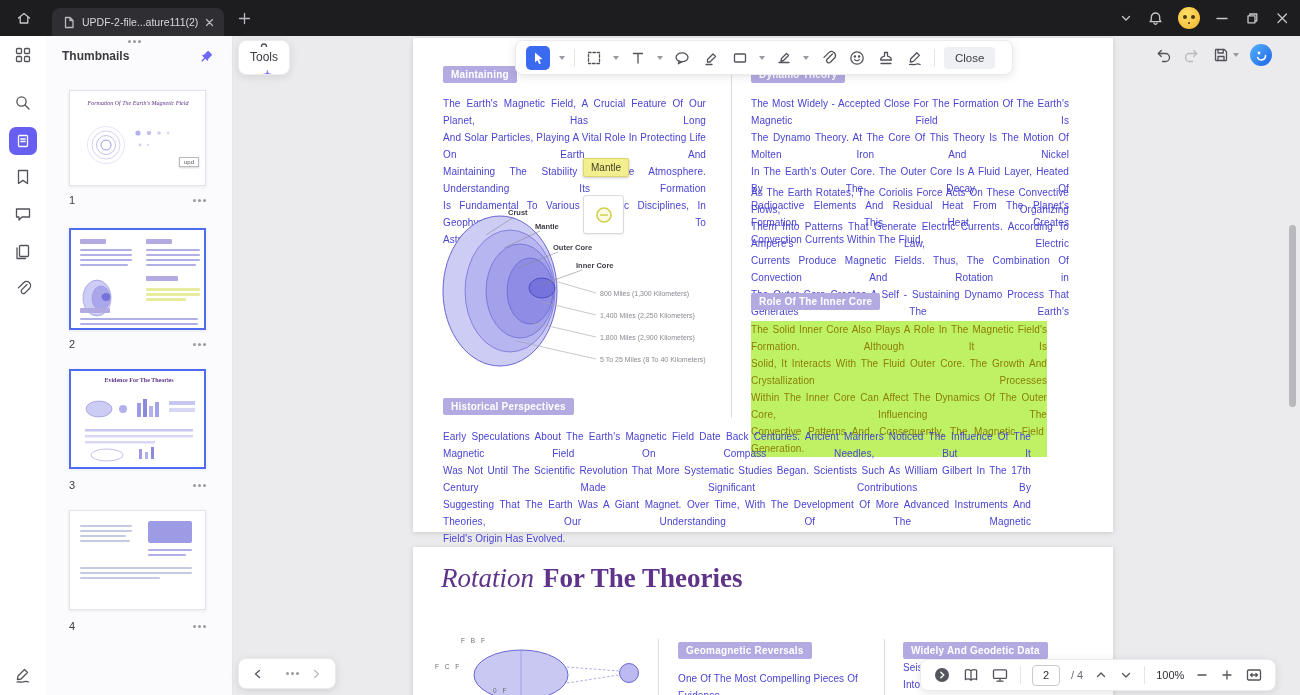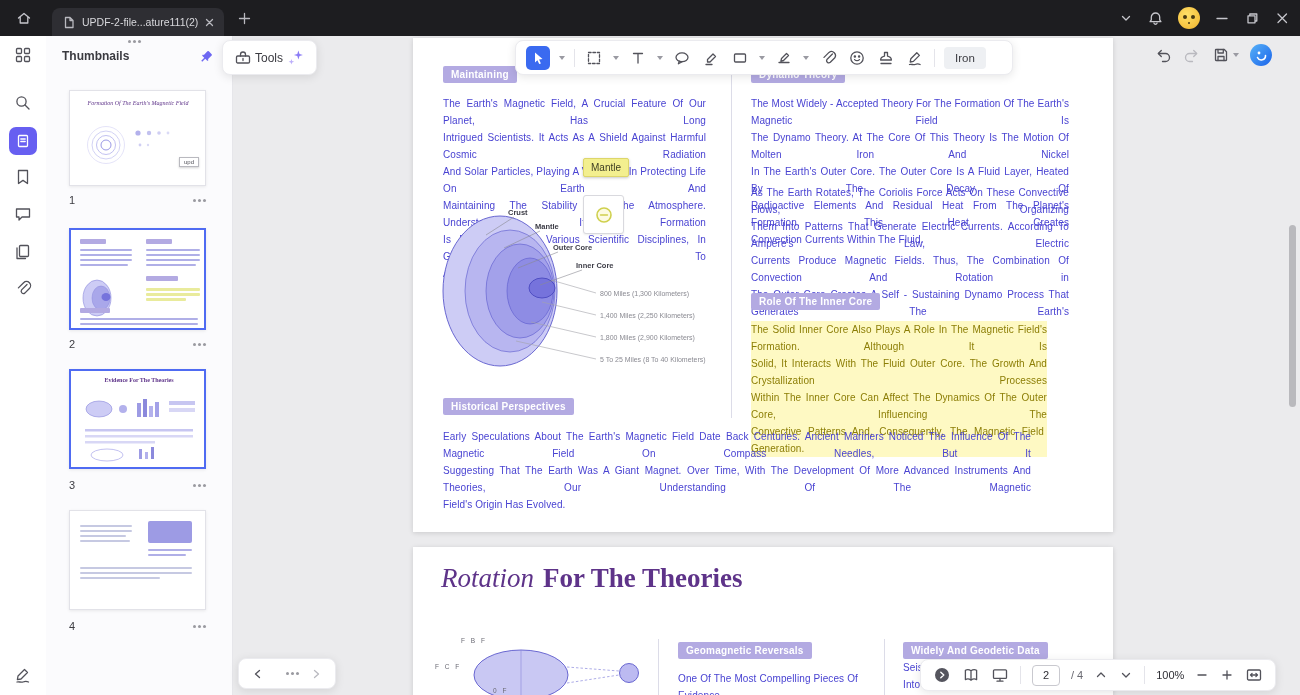--- a/index.html
+++ b/index.html
@@ -47,38 +47,38 @@
   .mbadge{position:absolute;height:5px;background:#b3aae2;border-radius:1px;}
 
   
   .page{position:absolute;left:413px;width:700px;background:#fff;box-shadow:0 1px 5px rgba(0,0,0,.14);z-index:5;}
   #page1{top:38px;height:494px;}
   #page2{top:547px;height:160px;}
   .badge{position:absolute;background:#b3aae2;color:#fff;font-weight:bold;font-size:10px;padding:3px 8px;border-radius:2px;letter-spacing:.2px;white-space:nowrap;}
   .col{position:absolute;}
   .pline{font-size:10px;line-height:17px;color:#4943d2;text-align:justify;text-align-last:justify;letter-spacing:.1px;}
   .pline.last{text-align-last:left;}
-  .hl-block .pline{background:#fef9c3;color:#8c7e06;}
+  .hl-block .pline{background:#bef264;color:#8c7e06;}
   .hl-block .pline.last{width:fit-content;padding-right:3px;}
   .vrule{position:absolute;width:1px;background:#dcdce8;}
   .remove-tip{position:absolute;left:170px;top:120px;background:#f3ef8f;border:1px solid #ddd66a;color:#3f3f24;
               font-size:10px;padding:3px 7px;border-radius:2px;box-shadow:0 1px 3px rgba(0,0,0,.22);z-index:8;}
   .note-box{position:absolute;left:170px;top:157px;width:39px;height:37px;background:#fff;border:1px solid #d9d9de;border-radius:3px;
             display:flex;align-items:center;justify-content:center;box-shadow:0 1px 2px rgba(0,0,0,.07);z-index:7;}
   .dlabel{font-size:7.5px;font-weight:bold;fill:#3c3c46;font-family:"Liberation Sans",sans-serif;}
   .dmeasure{font-size:7px;fill:#8a8a92;font-family:"Liberation Sans",sans-serif;}
   .flabel{font-size:6.5px;fill:#6a6a74;font-family:"Liberation Sans",sans-serif;letter-spacing:2px;}
   .p2title{position:absolute;left:28px;top:16px;font-family:"Liberation Serif",serif;font-size:27px;color:#5e3389;white-space:nowrap;}
   .p2title .it{font-style:italic;}
   .p2title .bd{font-weight:bold;margin-left:9px;}
 
   
   .pill{position:absolute;background:#fff;border:1px solid #ebebef;border-radius:8px;
         box-shadow:0 2px 10px rgba(0,0,0,.10);display:flex;align-items:center;z-index:40;}
-  #toolsPill{left:222px;top:40px;height:33px;padding:0 11px;gap:3px;}
+  #toolsPill{left:238px;top:40px;height:33px;padding:0 11px;gap:3px;flex-direction:column;}
   .tools-label{font-size:12px;color:#3a3a40;}
   #mainBar{left:515px;top:40px;height:33px;padding:0 10px;gap:9px;width:476px;}
   .ti{width:20px;height:20px;display:flex;align-items:center;justify-content:center;flex:none;}
   .tool-active{width:24px;height:24px;background:#3a6af0;border-radius:5px;display:flex;align-items:center;justify-content:center;flex:none;}
   .chevD{width:0;height:0;border-left:3.5px solid transparent;border-right:3.5px solid transparent;border-top:4px solid #9a9aa2;flex:none;}
   .vdiv{width:1px;height:18px;background:#e4e4ea;flex:none;}
   .close-btn{background:#eef0f3;border-radius:4px;font-size:11.5px;color:#3c3c42;padding:5px 11px;flex:none;}
   #trTools{position:absolute;left:1154px;top:44px;display:flex;align-items:center;gap:11px;z-index:40;}
   .ai-fab{width:22px;height:22px;border-radius:50%;background:linear-gradient(135deg,#56b2f8,#1b63ea);
           display:flex;align-items:center;justify-content:center;}
@@ -299,21 +299,20 @@
     <span class="dots3" style="margin-right:10px"></span>
   </div>
 </div>
 
 <div class="page" id="page1">
   <div class="vrule" style="left:318px;top:22px;height:358px"></div>
 
   <div class="badge" style="left:30px;top:28px">Maintaining</div>
   <div class="col" style="left:30px;top:57px;width:263px">
       <div class="pline">The Earth's Magnetic Field, A Crucial Feature Of Our Planet, Has Long</div>
-      <div class="pline">Intrigued Scientists. It Acts As A Shield Against Harmful Cosmic Radiation</div>
       <div class="pline">And Solar Particles, Playing A Vital Role In Protecting Life On Earth And</div>
       <div class="pline">Maintaining The Stability Of The Atmosphere. Understanding Its Formation</div>
       <div class="pline">Is Fundamental To Various Scientific Disciplines, In Geophysics To</div>
       <div class="pline last">Astrobiology.</div>
     </div>
 
   <div class="remove-tip">Mantle</div>
   <div class="note-box">
     <svg width="20" height="20">
       <circle cx="10" cy="10" r="7" fill="#fdfbe2" stroke="#cfd04e" stroke-width="1.6"></circle>
@@ -340,21 +339,21 @@
     <path d="M93 134 L158 149" stroke="#a2a2aa" stroke-width=".6"></path>
     <path d="M78 153 L158 171" stroke="#a2a2aa" stroke-width=".6"></path>
     <text x="162" y="108" class="dmeasure">800 Miles (1,300 Kilometers)</text>
     <text x="162" y="130" class="dmeasure">1,400 Miles (2,250 Kilometers)</text>
     <text x="162" y="152" class="dmeasure">1,800 Miles (2,900 Kilometers)</text>
     <text x="162" y="174" class="dmeasure">5 To 25 Miles (8 To 40 Kilometers)</text>
   </svg>
 
   <div class="badge" style="left:338px;top:28px">Dynamo Theory</div>
   <div class="col" style="left:338px;top:57px;width:318px">
-      <div class="pline">The Most Widely - Accepted Theory For The Formation Of The Earth's Magnetic Field Is</div>
+      <div class="pline">The Most Widely - Accepted Close For The Formation Of The Earth's Magnetic Field Is</div>
       <div class="pline">The Dynamo Theory. At The Core Of This Theory Is The Motion Of Molten Iron And Nickel</div>
       <div class="pline">In The Earth's Outer Core. The Outer Core Is A Fluid Layer, Heated By The Decay Of</div>
       <div class="pline">Radioactive Elements And Residual Heat From The Planet's Formation. This Heat Creates</div>
       <div class="pline last">Convection Currents Within The Fluid.</div>
     </div>
   <div class="col" style="left:338px;top:146px;width:318px">
       <div class="pline">As The Earth Rotates, The Coriolis Force Acts On These Convective Flows, Organizing</div>
       <div class="pline">Them Into Patterns That Generate Electric Currents. According To Ampere's Law, Electric</div>
       <div class="pline">Currents Produce Magnetic Fields. Thus, The Combination Of Convection And Rotation in</div>
       <div class="pline">The Outer Core Creates A Self - Sustaining Dynamo Process That Generates The Earth's</div>
@@ -365,20 +364,21 @@
   <div class="col hl-block" style="left:338px;top:283px;width:296px">
       <div class="pline">The Solid Inner Core Also Plays A Role In The Magnetic Field's Formation. Although It Is</div>
       <div class="pline">Solid, It Interacts With The Fluid Outer Core. The Growth And Crystallization Processes</div>
       <div class="pline">Within The Inner Core Can Affect The Dynamics Of The Outer Core, Influencing The</div>
       <div class="pline last">Convective Patterns And, Consequently, The Magnetic Field Generation.</div>
     </div>
 
   <div class="badge" style="left:30px;top:360px">Historical Perspectives</div>
   <div class="col" style="left:30px;top:390px;width:588px">
       <div class="pline">Early Speculations About The Earth's Magnetic Field Date Back Centuries. Ancient Mariners Noticed The Influence Of The Magnetic Field On Compass Needles, But It</div>
+      <div class="pline">Was Not Until The Scientific Revolution That More Systematic Studies Began. Scientists Such As William Gilbert In The 17th Century Made Significant Contributions By</div>
       <div class="pline">Suggesting That The Earth Was A Giant Magnet. Over Time, With The Development Of More Advanced Instruments And Theories, Our Understanding Of The Magnetic</div>
       <div class="pline last">Field's Origin Has Evolved.</div>
     </div>
 </div>
 
 <div class="page" id="page2">
   <div class="p2title">
     <span class="it">Rotation</span><span class="bd">For The Theories</span>
   </div>
   <div class="vrule" style="left:245px;top:92px;height:68px"></div>
@@ -474,21 +474,21 @@
     <svg class="ic" width="18" height="18">
         <path d="M7.5 3.5 h3 v3.6 c2.4 .5 3.9 1.9 3.9 3.9 H3.6 c0 -2 1.5 -3.4 3.9 -3.9 Z M4 14.5 h10"></path>
       </svg>
     </span>
   <span class="ti">
     <svg class="ic" width="18" height="18">
         <path d="M10.8 3.8 l2.6 2.6 -6 6 -3.2 .6 .6 -3.2 Z M3.5 15.5 c2 -.9 3.6 .9 5.6 0 s3.2 -.9 5 0"></path>
       </svg>
     </span>
   <span class="vdiv"></span>
-  <span class="close-btn">Iron</span>
+  <span class="close-btn">Close</span>
 </div>
 
 <div id="trTools">
   <span>
     <svg class="ic" width="18" height="18">
         <path d="M4.5 7.5 H11.5 a4 4 0 0 1 0 8 H8.5"></path>
         <path d="M7.3 4.5 L4.3 7.5 L7.3 10.5"></path>
       </svg>
     </span>
   <span>

